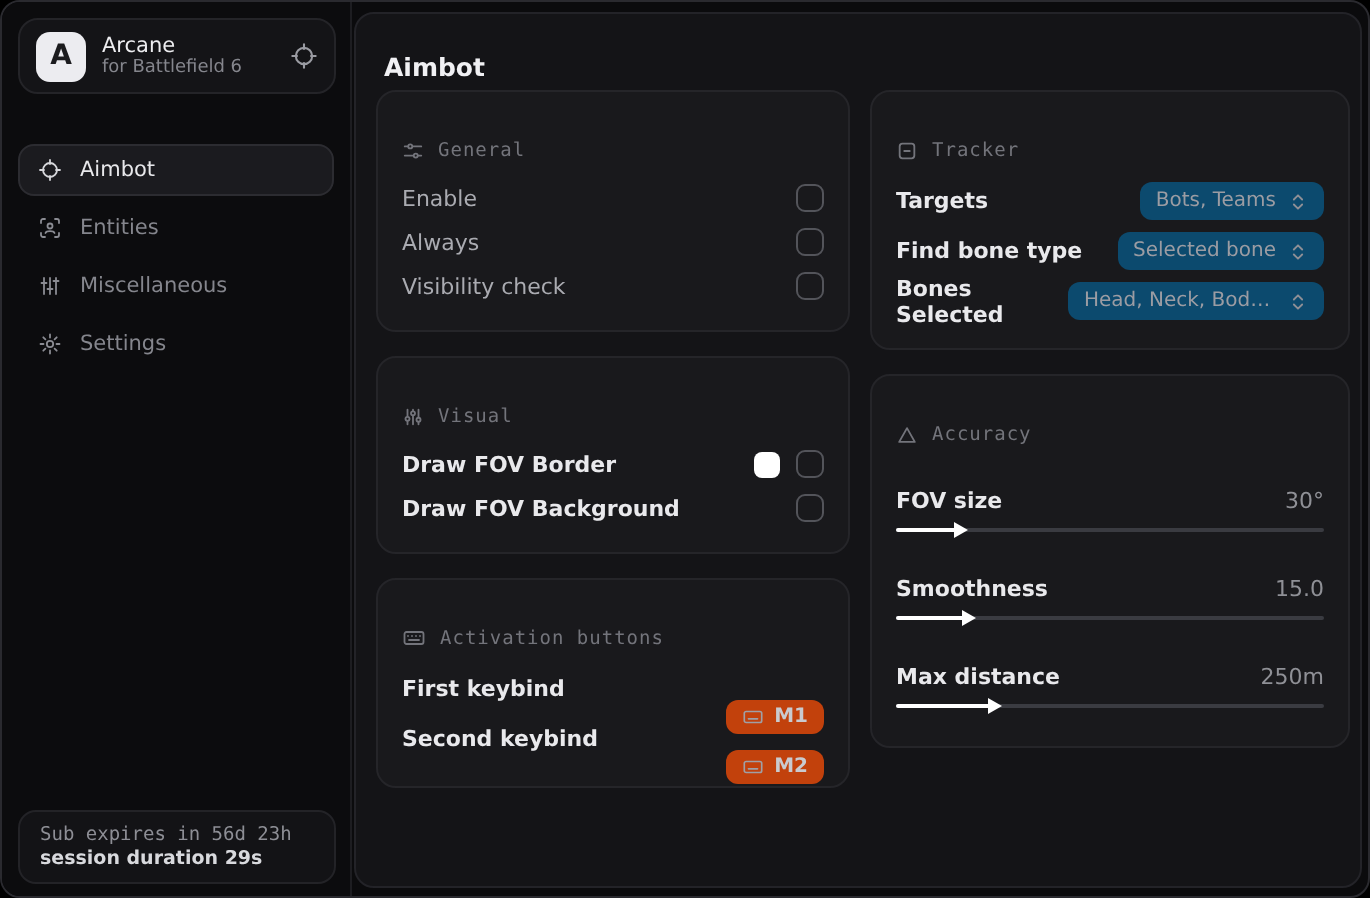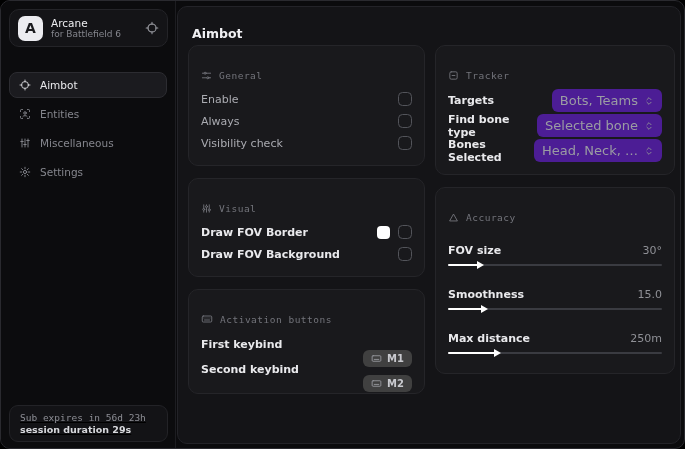--- a/index.html
+++ b/index.html
@@ -29,21 +29,21 @@
   .nav-item {
     display:flex; align-items:center; gap:9px; height:26px; padding:0 9px;
     border-radius:8px; border:1px solid transparent; color:#85868d; font-size:10.5px; cursor:pointer;
   }
   .nav-item .nicon { display:flex; color:#8b8c93; }
   .nav-item.active { background:#1b1b1f; border-color:#2c2c31; color:#e8e8eb; }
   .nav-item.active .nicon { color:#d6d7db; }
   .status-card {
     position:absolute; left:8px; bottom:6px; width:159px; height:37px;
     background:#131316; border:1px solid #232327; border-radius:9px;
-    padding:4px 10px; display:flex; flex-direction:column; justify-content:center; gap:1px;text-decoration:underline;
+    padding:4px 10px; display:flex; flex-direction:column; justify-content:center; gap:1px;
   }
   .status-expiry { font-family:"DejaVu Sans Mono","Liberation Mono",monospace; font-size:9.5px; color:#8d8e95; white-space:nowrap; }
   .status-session { font-size:9.5px; font-weight:700; color:#d8d9dd; white-space:nowrap; }
   
   .panel {
     position:absolute; left:176px; top:5px; width:504px; height:438px;
     background:#141417; border:1px solid #232328; border-radius:10px;
   }
   .panel-title { position:absolute; left:14px; top:19px; font-size:12.5px; font-weight:700; color:#f0f0f3; }
   .col-left  { position:absolute; left:10px;  top:38px; width:237px; display:flex; flex-direction:column; gap:12px; }
@@ -52,27 +52,27 @@
   .card-head { display:flex; align-items:center; gap:7px; color:#73747b; margin-bottom:4px; height:18px;margin-top:11px; }
   .card-head .hlabel { font-family:"DejaVu Sans Mono","Liberation Mono",monospace; font-size:9.5px; letter-spacing:.5px; }
   .crow { display:flex; align-items:center; justify-content:space-between; height:22px; }
   .crow.tall { height:25px; }
   .lbl-muted { font-size:11px; color:#aaabb1; }
   .lbl-strong { font-size:11px; font-weight:700; color:#e9e9ec; }
   .checkbox { width:14px; height:14px; border:1.5px solid #53545a; border-radius:4.5px; background:transparent; cursor:pointer; flex:none; }
   .ctrl-right { display:flex; align-items:center; gap:8px; }
   .swatch { width:13px; height:13px; border-radius:4px; cursor:pointer; flex:none; }
   .keybtn {
-    display:flex; gap:5px; background:#404040; border-radius:6px;
+    display:flex; gap:5px; background:#c2410c; border-radius:6px;
     padding:3px 8px; font-size:10px; font-weight:600; color:#c9cacf; cursor:pointer;margin-top:28px;
   }
   .keybtn .kicon { display:flex; color:#9fa0a6; }
   .dropdown {
-    display:flex; align-items:center; gap:6px; background:#4c1d95; border-radius:6px;
-    padding:4px 8px; font-size:13px; color:#9b9ca3; cursor:pointer; max-width:160px;
+    display:flex; align-items:center; gap:6px; background:#0c4a6e; border-radius:6px;
+    padding:4px 8px; font-size:10px; color:#9b9ca3; cursor:pointer; max-width:160px;
   }
   .dropdown .dval { white-space:nowrap; overflow:hidden; text-overflow:ellipsis; }
   .dropdown .dicon { display:flex; color:#8e8f96; flex:none; }
   
   .slider-group { margin-bottom:4px; }
   .slider-row { display:flex; align-items:center; justify-content:space-between; height:20px; margin-top:14px; }
   .slider-val { font-size:11px; color:#8f9096; }
   .slider { position:relative; height:10px; cursor:pointer; }
   .slider-track { position:absolute; left:0; right:0; top:4px; height:2px; background:#3a3b41; border-radius:1px; }
   .slider-fill { position:absolute; left:0; top:4px; height:2px; background:#ffffff; border-radius:1px; }

